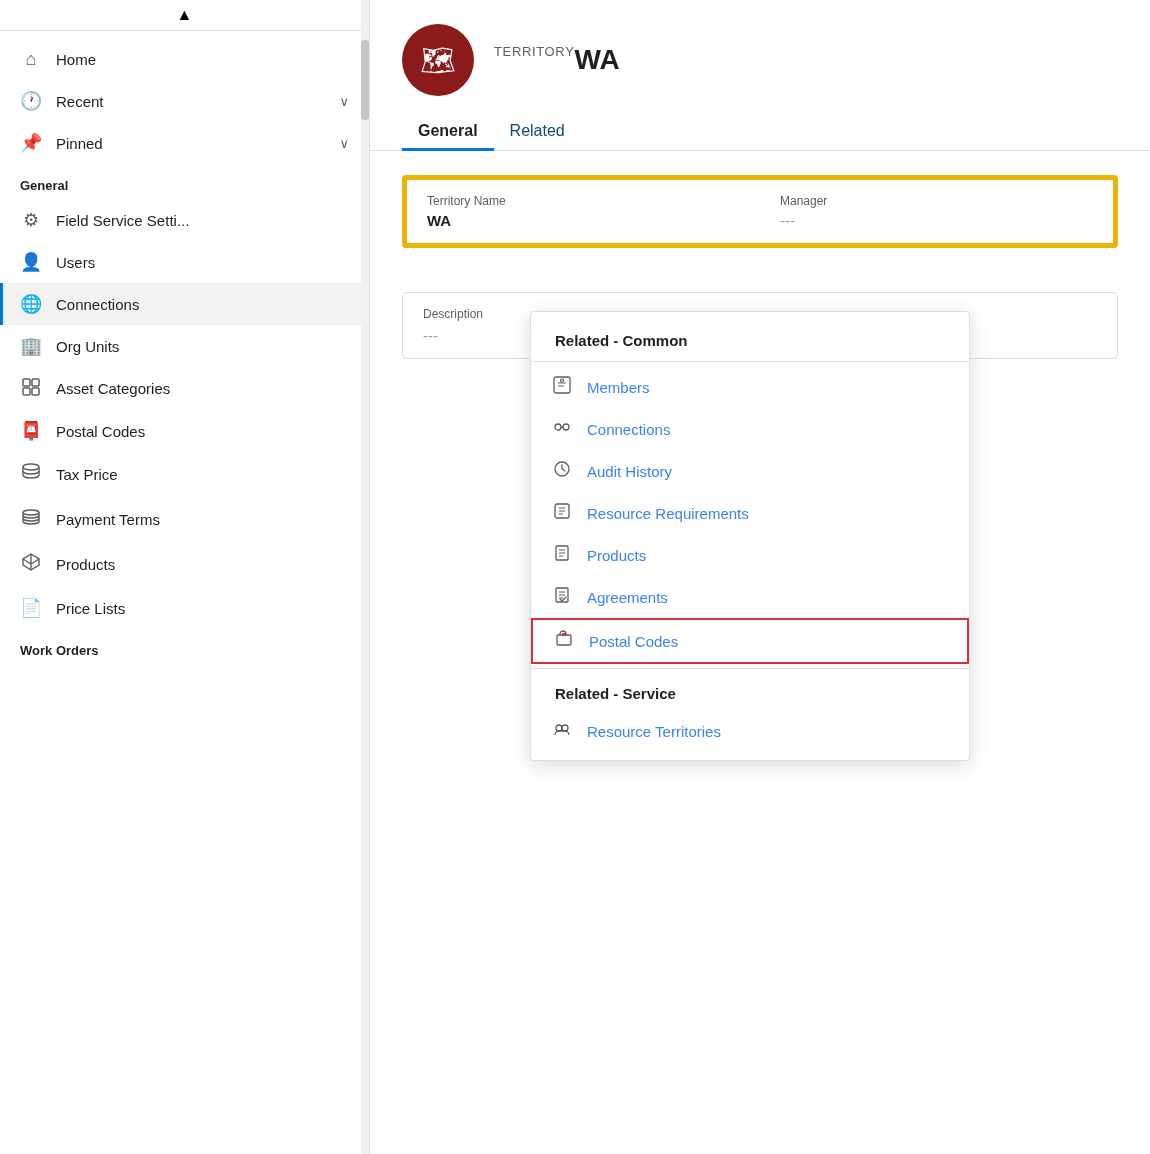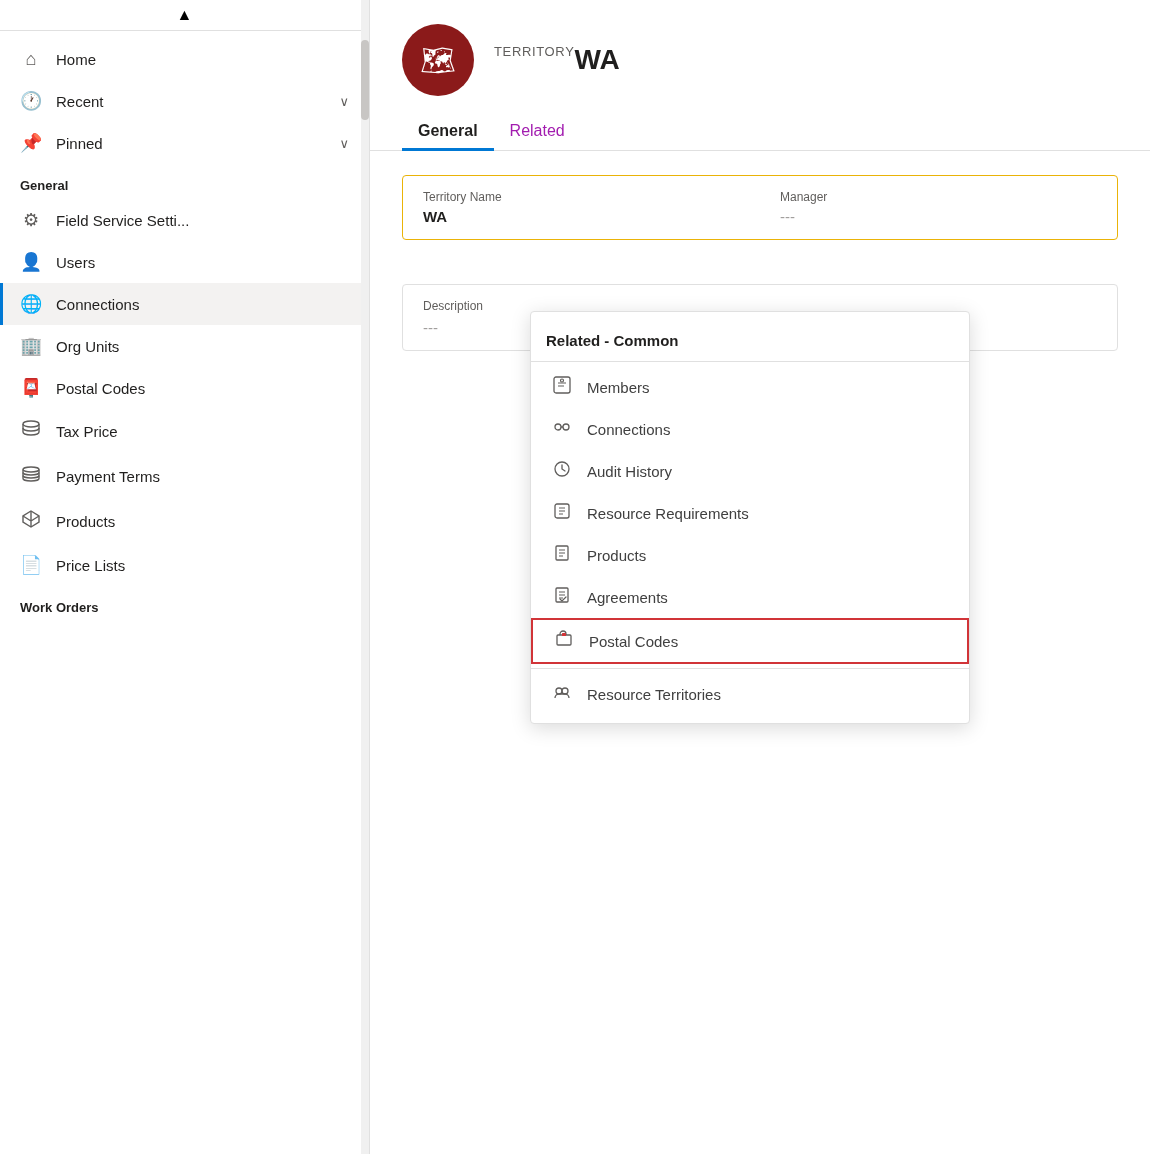--- a/index.html
+++ b/index.html
@@ -74,41 +74,41 @@
     .record-type { font-size: 13px; color: #605e5c; text-transform: uppercase; letter-spacing: 0.05em; }
     .record-name { font-size: 28px; font-weight: 600; color: #201f1e; }
 
     
     .tabs {
       display: flex; gap: 0; padding: 0 32px;
       border-bottom: 1px solid #e0e0e0;
     }
     .tab {
       padding: 10px 16px; font-size: 16px; cursor: pointer;
-      color: #a21caf; position: relative;
+      color: #0c4a6e; position: relative;
     }
     .tab.active {
       color: #201f1e; font-weight: 700;
     }
     .tab.active::after {
       content: ''; position: absolute; bottom: -1px; left: 0; right: 0;
       height: 3px; background: #0078d4;
     }
 
     
     .content-area {
       flex: 1;
       padding: 24px 32px;
       overflow-y: auto;
       position: relative;
     }
 
     
     .form-card {
-      border: 1px solid #eab308;
+      border: 5px solid #eab308;
       border-radius: 4px;
       margin-bottom: 20px;
       background: #fff;
     }
     .form-card-row {
       display: grid; grid-template-columns: 1fr 1fr;
       border-bottom: 1px solid #f3f2f1;
     }
     .form-card-row:last-child { border-bottom: none; }
     .form-field {
@@ -129,31 +129,31 @@
       left: 160px;
       width: 440px;
       background: #fff;
       border: 1px solid #e0e0e0;
       border-radius: 4px;
       box-shadow: 0 4px 20px rgba(0,0,0,0.15);
       z-index: 100;
       padding: 8px 0;
     }
     .dropdown-section-title {
-      padding: 12px 20px 8px 15px;
+      padding: 12px 20px 8px 24px;
       font-size: 15px; font-weight: 700; color: #201f1e;
     }
     .dropdown-divider {
       border: none; border-top: 1px solid #e0e0e0;
       margin: 4px 0;
     }
     .dropdown-item {
       display: flex; align-items: center; gap: 14px;
       padding: 10px 20px;
-      cursor: pointer; font-size: 15px; color: #404040;
+      cursor: pointer; font-size: 15px; color: #3b82f6;
     }
     .dropdown-item.highlighted {
       border: 2px solid #d13438;
     }
     .dropdown-item .di-icon {
       width: 22px; text-align: center; font-size: 16px; color: #605e5c;
     }
 
     
     .desc-card {
@@ -200,20 +200,31 @@
       <span class="icon">👤</span>
       <span>Users</span>
     </div>
     <div class="nav-item active">
       <span class="icon">🌐</span>
       <span>Connections</span>
     </div>
     <div class="nav-item">
       <span class="icon">🏢</span>
       <span>Org Units</span>
+    </div>
+    <div class="nav-item">
+      <span class="icon" style="font-size:15px;">
+        <svg width="20" height="20" viewBox="0 0 20 20" fill="none" xmlns="http://www.w3.org/2000/svg">
+          <rect x="2" y="2" width="7" height="7" rx="1" stroke="#605e5c" stroke-width="1.5" fill="none"></rect>
+          <rect x="11" y="2" width="7" height="7" rx="1" stroke="#605e5c" stroke-width="1.5" fill="none"></rect>
+          <rect x="2" y="11" width="7" height="7" rx="1" stroke="#605e5c" stroke-width="1.5" fill="none"></rect>
+          <rect x="11" y="11" width="7" height="7" rx="1" stroke="#605e5c" stroke-width="1.5" fill="none"></rect>
+        </svg>
+      </span>
+      <span>Asset Categories</span>
     </div>
     <div class="nav-item">
       <span class="icon">📮</span>
       <span>Postal Codes</span>
     </div>
     <div class="nav-item">
       <span class="icon">
         <svg width="20" height="20" viewBox="0 0 20 20" fill="none">
           <ellipse cx="10" cy="5" rx="8" ry="3" stroke="#605e5c" stroke-width="1.4" fill="none"></ellipse>
           <path d="M2 5v4c0 1.66 3.58 3 8 3s8-1.34 8-3V5" stroke="#605e5c" stroke-width="1.4" fill="none"></path>
@@ -370,20 +381,21 @@
             <path d="M5 5V4a3 3 0 016 0v1" stroke="#605e5c" stroke-width="1.3" fill="none"></path>
             <rect x="7" y="3" width="4" height="3" rx="0.5" fill="#d13438"></rect>
           </svg>
         </span>
         <span>Postal Codes</span>
       </div>
 
 
       <hr class="dropdown-divider">
 
+      <div class="dropdown-section-title">Related - Service</div>
 
       <div class="dropdown-item">
         <span class="di-icon">
           <svg width="18" height="18" viewBox="0 0 18 18" fill="none">
               <circle cx="6" cy="8" r="3" stroke="#605e5c" stroke-width="1.3" fill="none"></circle>
               <circle cx="12" cy="8" r="3" stroke="#605e5c" stroke-width="1.3" fill="none"></circle>
               <path d="M2 15c0-2.21 1.79-4 4-4h6c2.21 0 4 1.79 4 4" stroke="#605e5c" stroke-width="1.3" fill="none"></path>
             </svg>
         </span>
         <span>Resource Territories</span>

